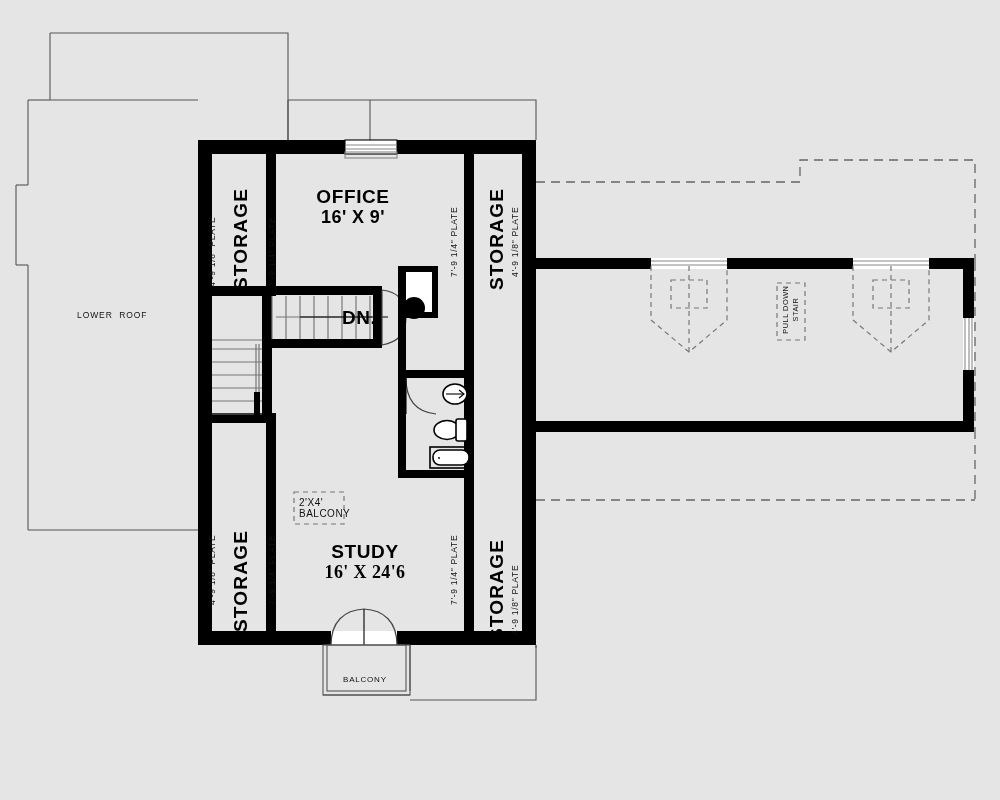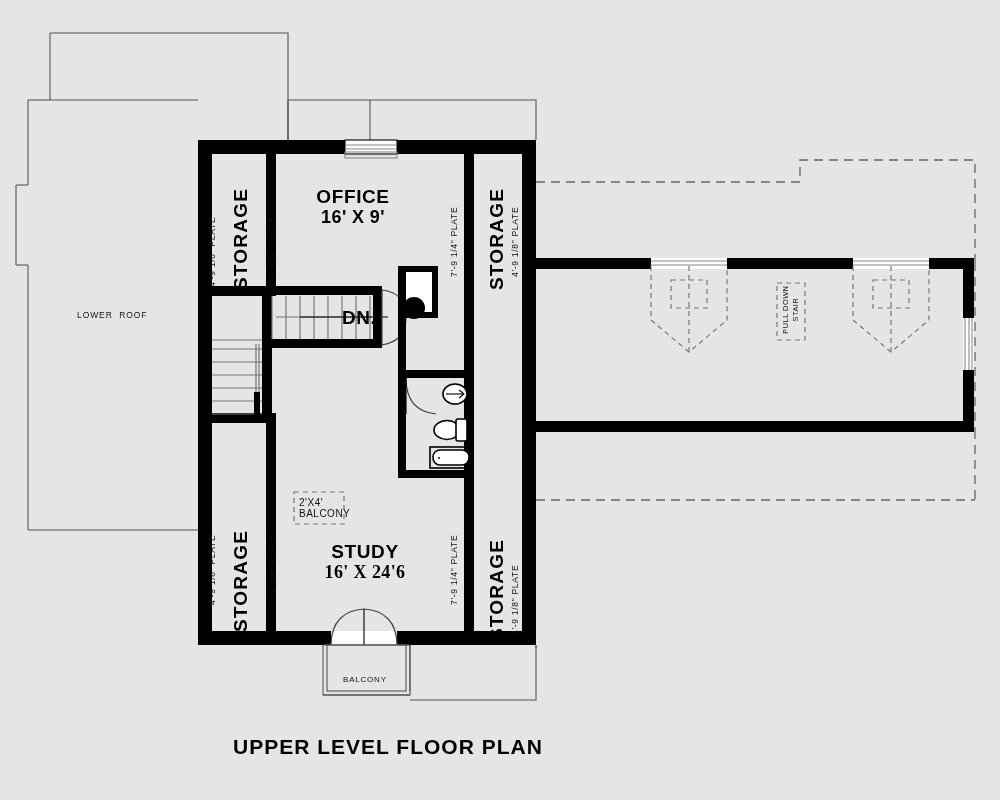--- a/index.html
+++ b/index.html
@@ -333,15 +333,14 @@
   <div class="lbl dn-label" style="left:342px; top:307px;">DN.</div>
 
   <div class="lbl tiny-2" style="left:299px; top:497px;">2'X4'</div>
   <div class="lbl tiny-2" style="left:299px; top:508px;">BALCONY</div>
 
   <div class="lbl tiny-2" style="left:343px; top:675px; font-size:8px; letter-spacing:0.8px;">BALCONY</div>
 
   <div class="lbl pulldown" style="left:757px; top:300px; width:68px; transform:rotate(-90deg);">PULL DOWN
 STAIR</div>
 
-  <div class="plan-title" style="left:233px; top:735px;">UPPER LEVEL FLOOR PLAN</div>
 
 </div>
 
 </body></html>

